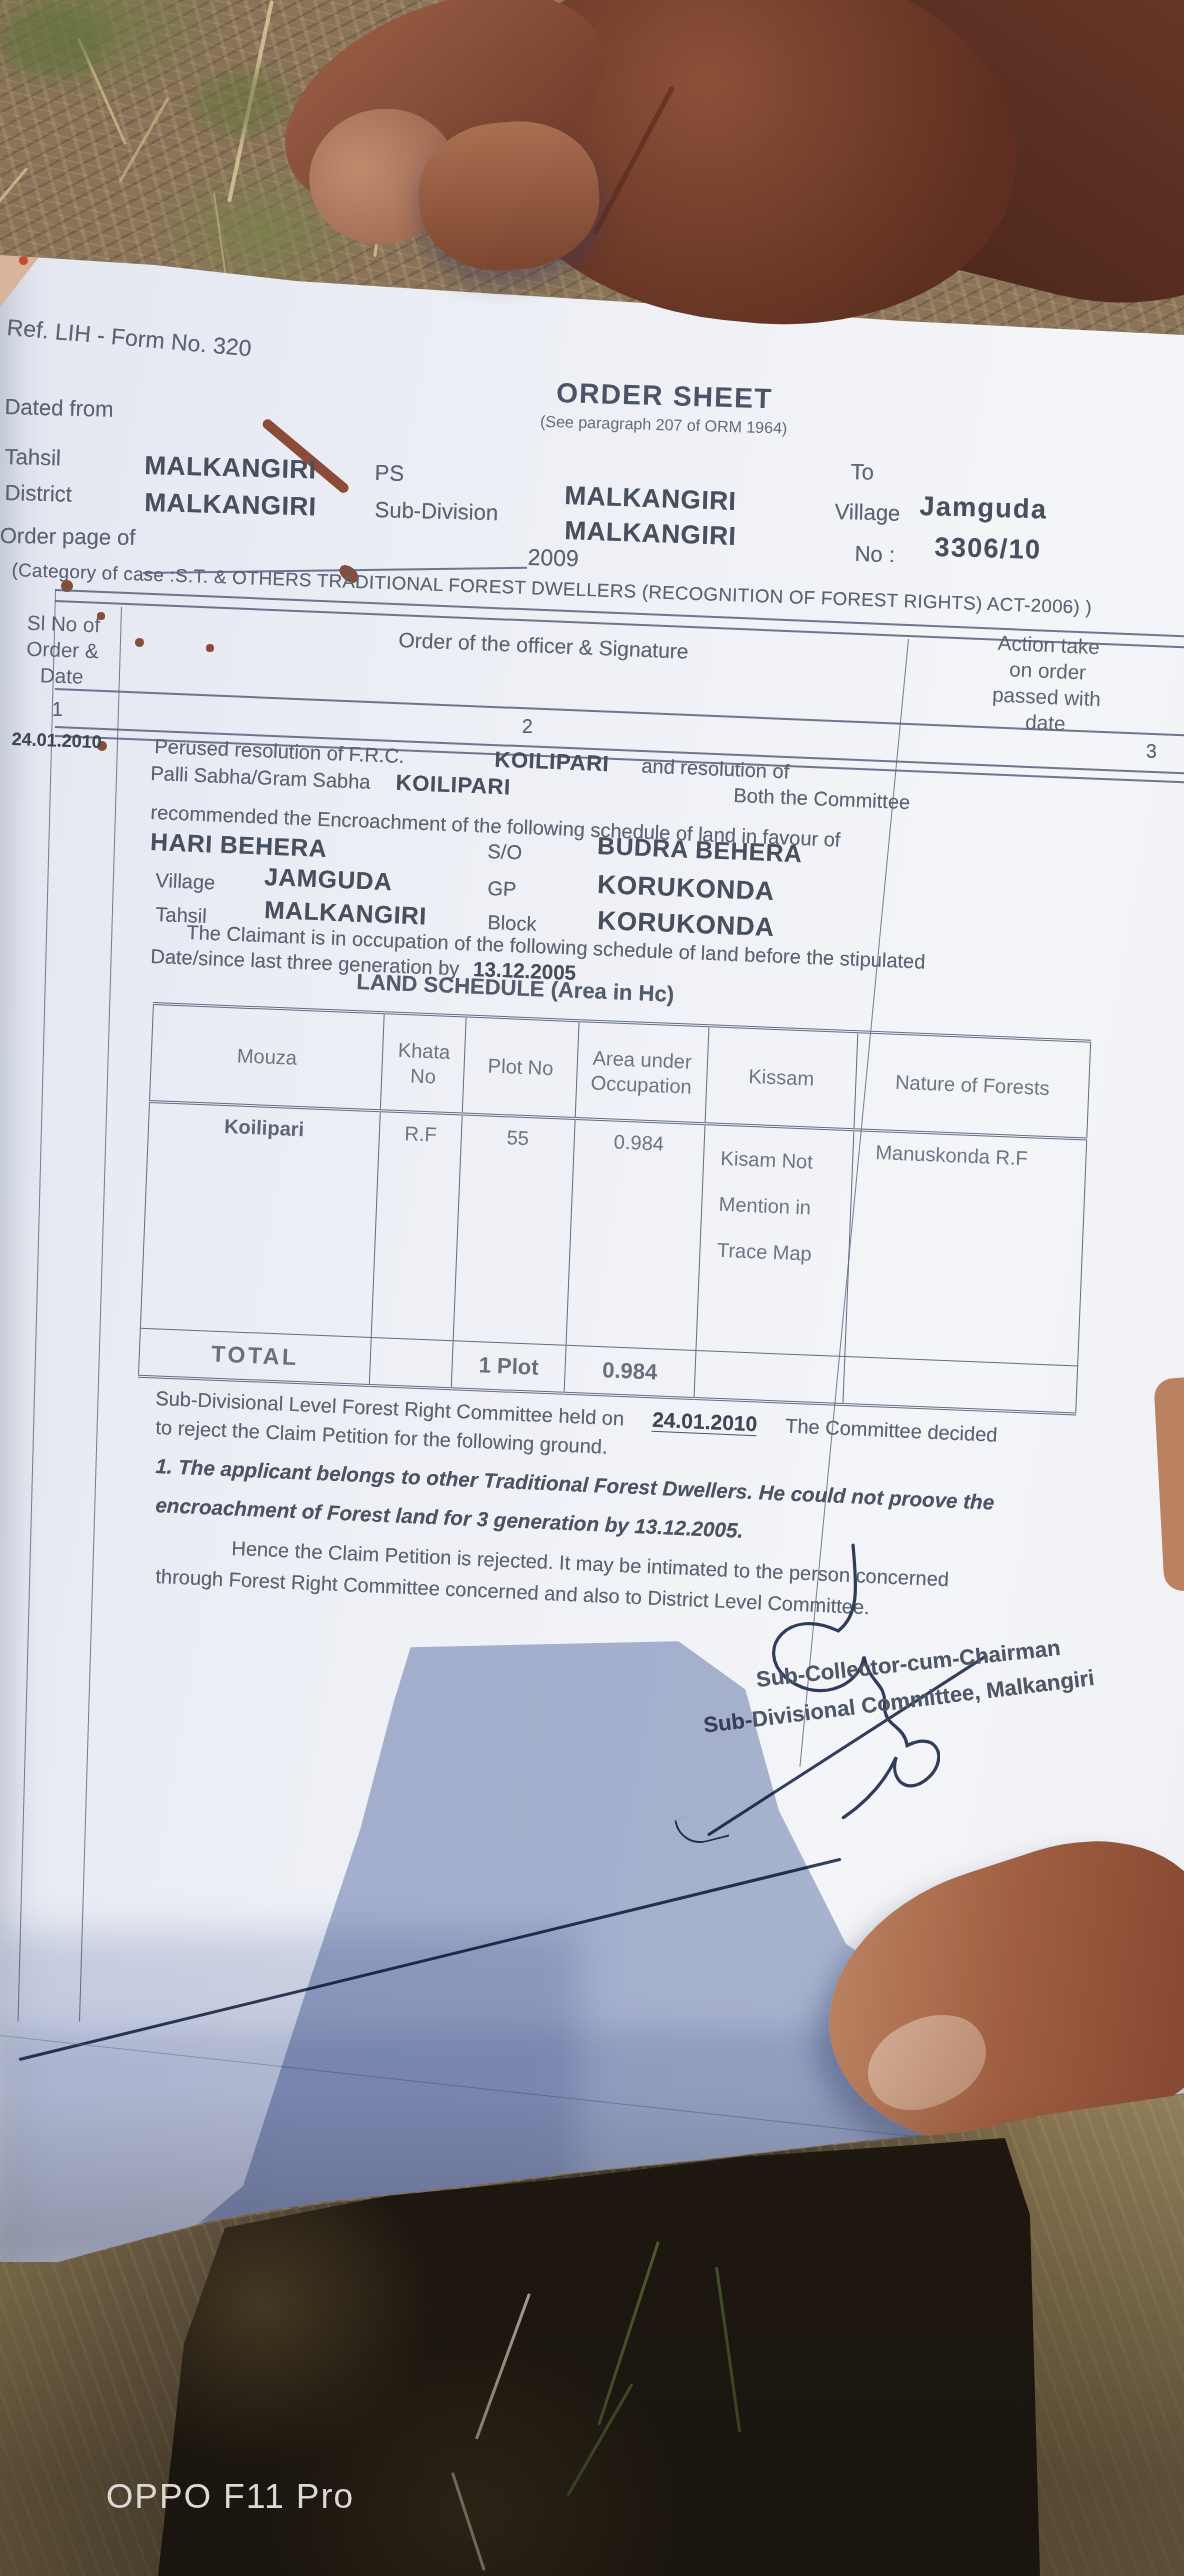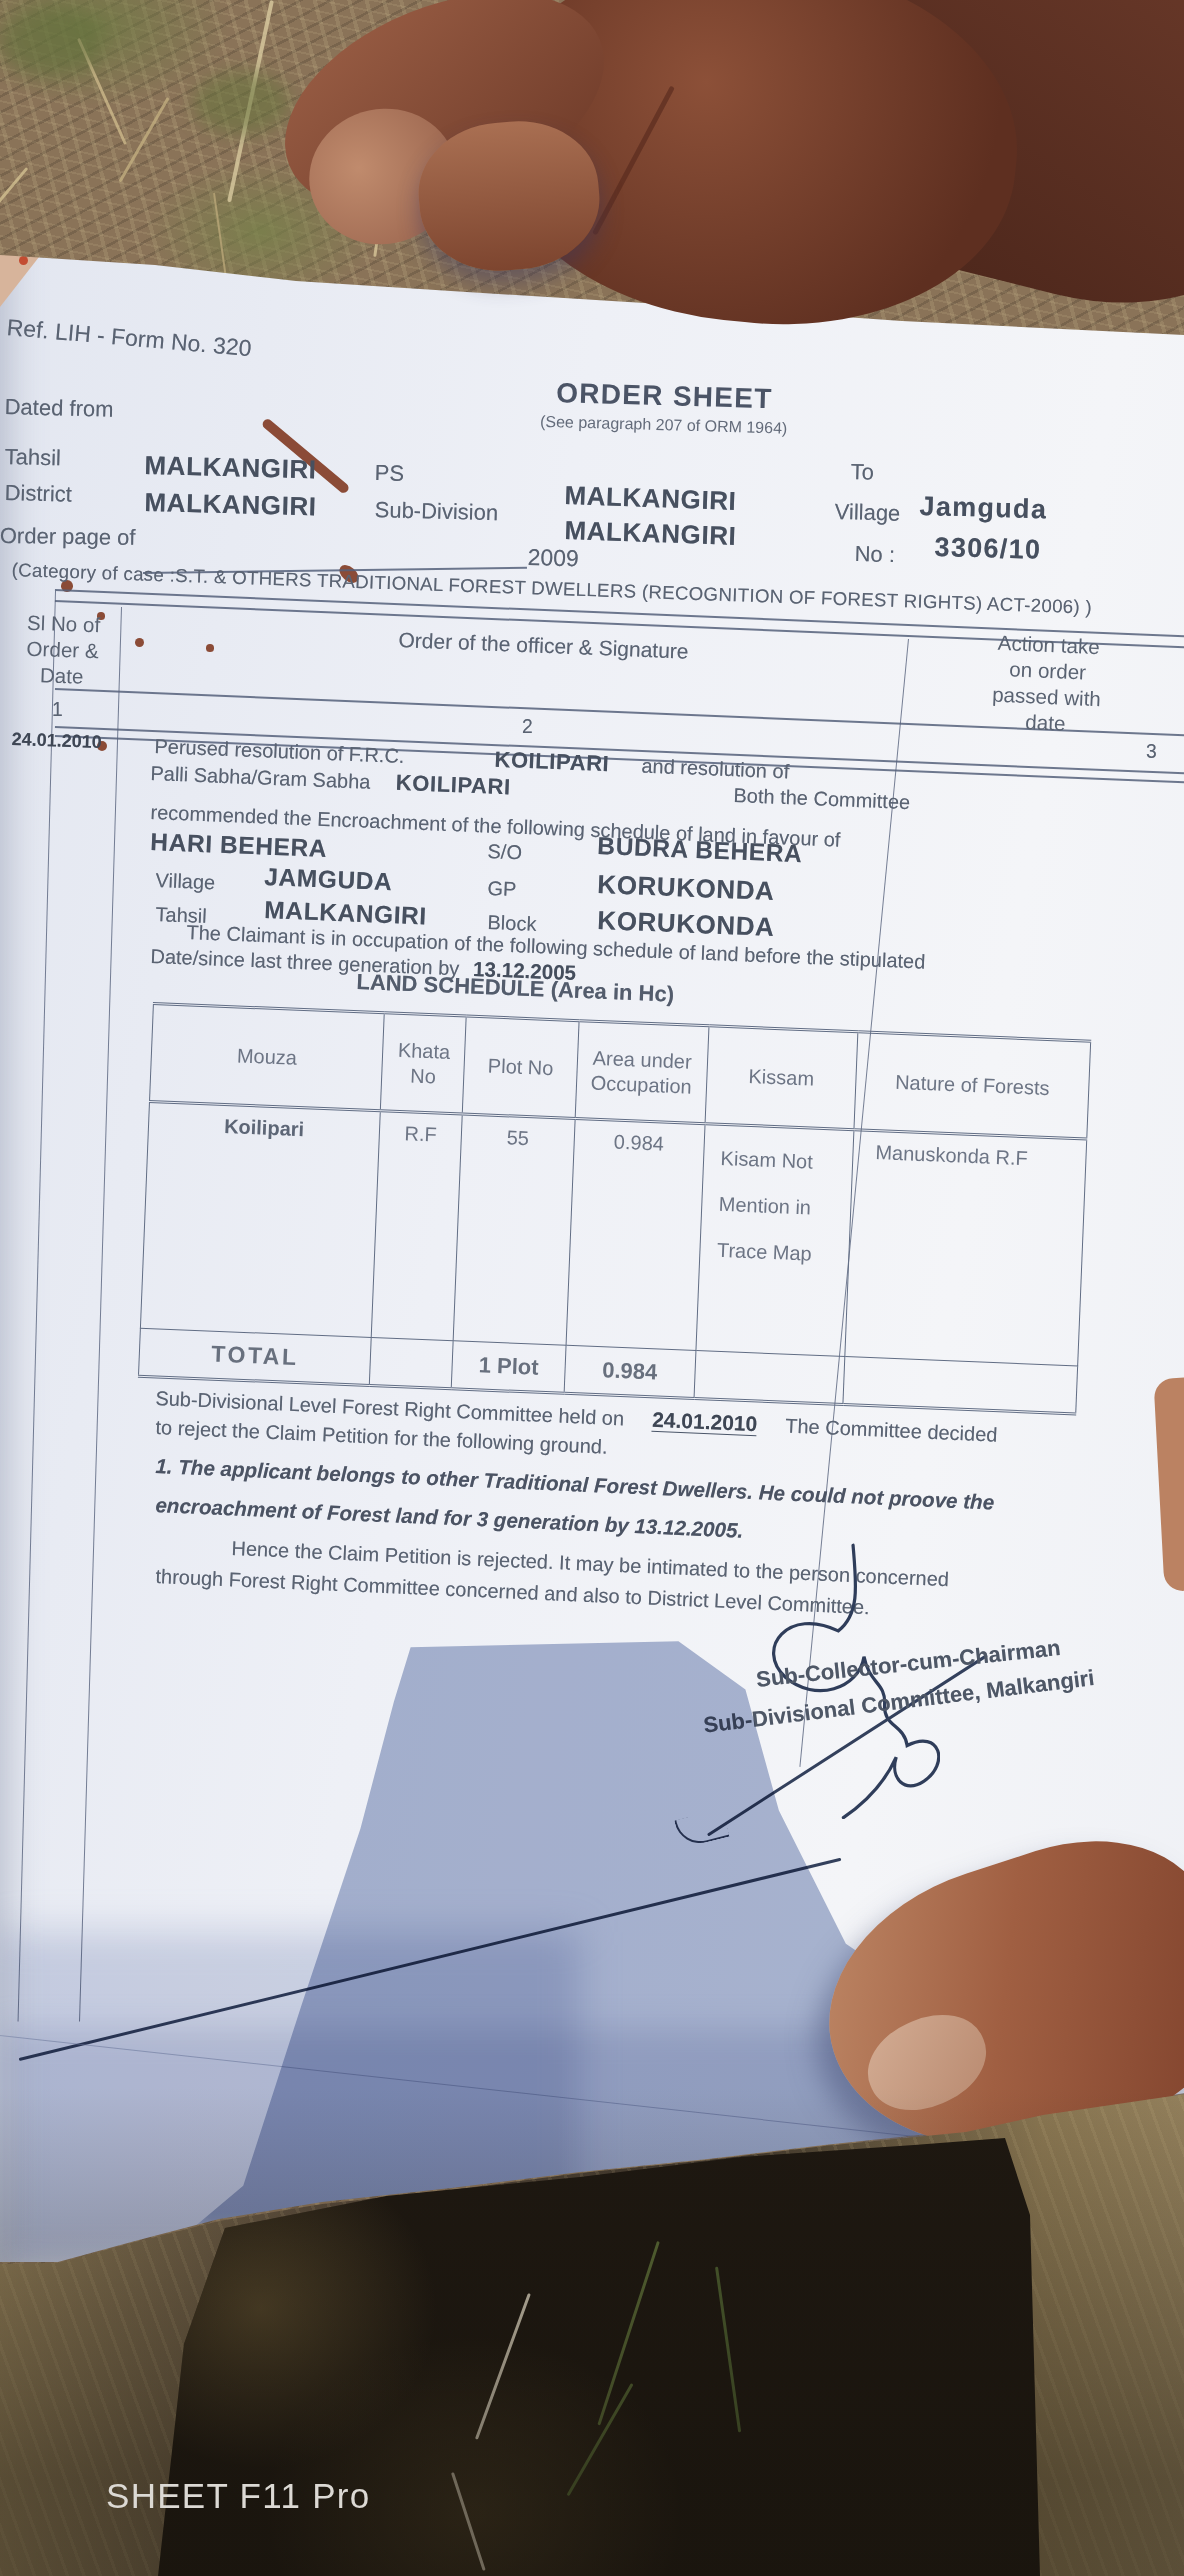--- a/index.html
+++ b/index.html
@@ -285,15 +285,15 @@
 
   <div class="ground-bottom"></div>
   <div class="legs"></div>
   <div class="streak" style="left:657px;top:2241px;width:3.2px;height:193px;background:#5a6a36;transform:rotate(18deg);"></div>
   <div class="streak" style="left:715px;top:2267px;width:3.2px;height:167px;background:#4e6030;transform:rotate(-8deg);"></div>
   <div class="streak" style="left:631px;top:2383px;width:2.6px;height:129px;background:#556633;transform:rotate(30deg);"></div>
   <div class="streak" style="left:528px;top:2293px;width:2.6px;height:155px;background:#cfc6b2;transform:rotate(20deg);"></div>
   <div class="streak" style="left:451px;top:2473px;width:2.6px;height:103px;background:#b8ae99;transform:rotate(-18deg);"></div>
   <div class="darken"></div>
 
-  <div class="watermark">SHEET F11 Pro</div>
+  <div class="watermark">OPPO F11 Pro</div>
 </div>
 
 
 </body></html>

